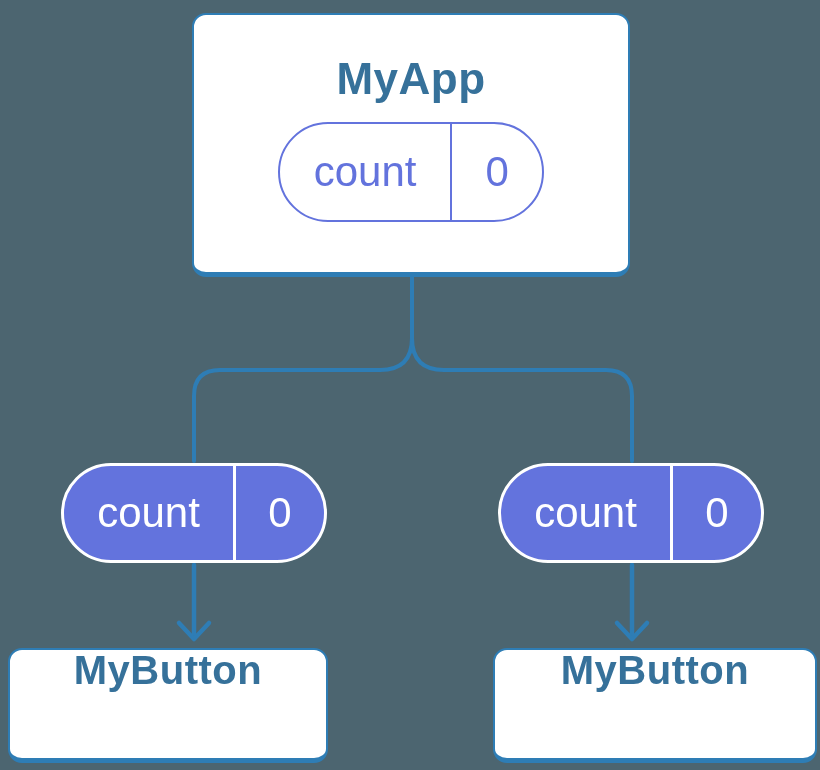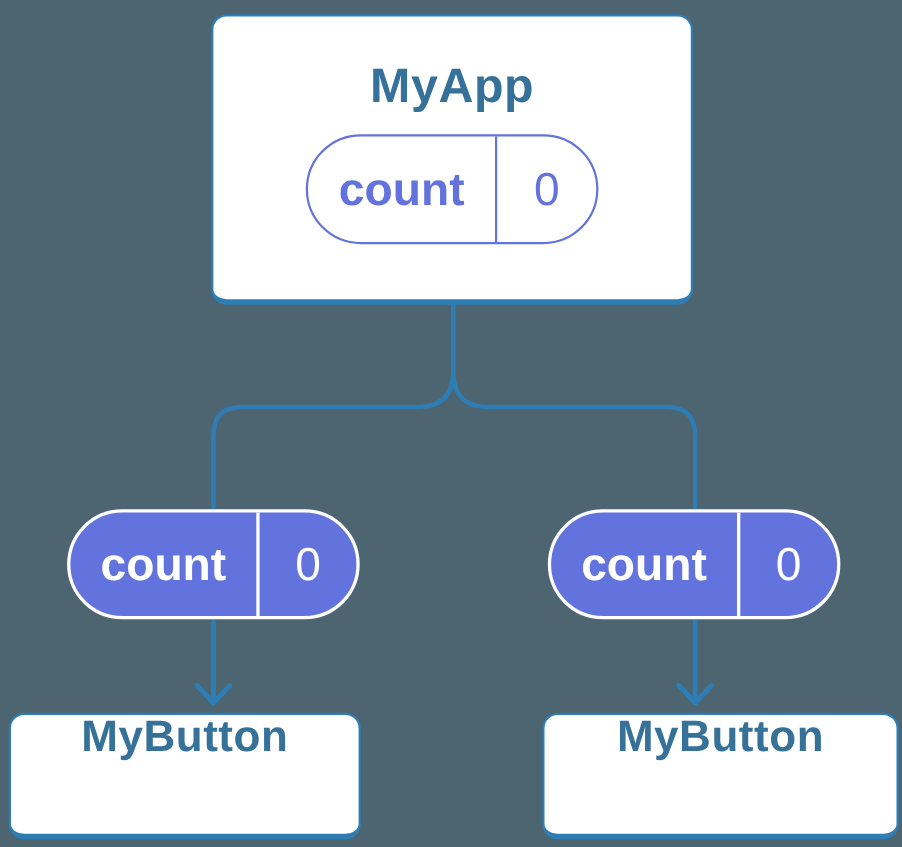--- a/index.html
+++ b/index.html
@@ -61,21 +61,20 @@
     height: 100px;
     border-radius: 999px;
     font-size: 42px;
     line-height: 1;
   }
   .pill__name {
     width: 65%;
     display: flex;
     align-items: center;
     justify-content: center;
-    font-weight: bold;
   }
   .pill__value {
     flex: 1;
     display: flex;
     align-items: center;
     justify-content: center;
   }
   .pill--outline {
     background: var(--white);
     border: 2.5px solid var(--purple);

